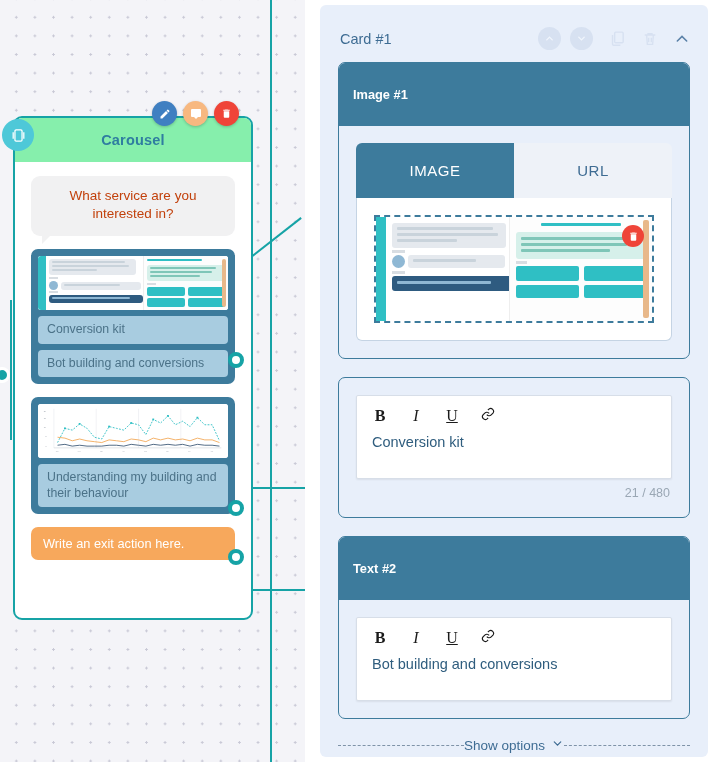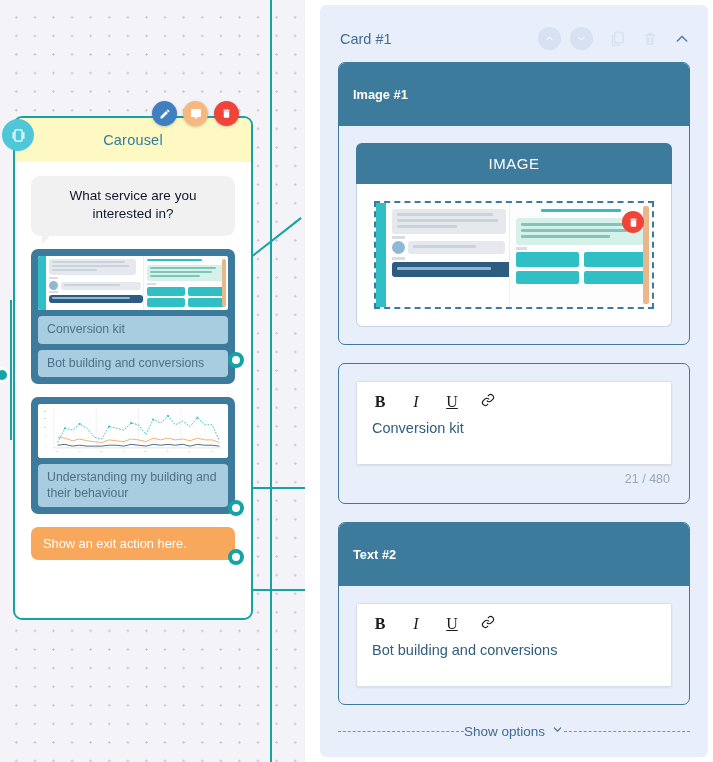--- a/index.html
+++ b/index.html
@@ -39,26 +39,27 @@
     position: absolute;
     left: 13px; top: 116px;
     width: 240px; height: 504px;
     background: #ffffff;
     border: 2px solid #16a3a6;
     border-radius: 9px;
     box-sizing: border-box;
   }
   #node-header {
     height: 44px;
-    background: #fef9c3;
+    background: #86efac;
     border-radius: 7px 7px 0 0;
     display: flex;
     align-items: center;
     justify-content: center;
     position: relative;
+    font-weight: bold;
   }
   #node-title {
     font-size: 14.5px;
     color: #2f7da0;
     letter-spacing: .2px;
   }
   #node-icon {
     position: absolute;
     left: -13px; top: 1px;
     width: 32px; height: 32px;
@@ -81,21 +82,21 @@
     box-shadow: 0 1px 3px rgba(0,0,0,.22);
   }
   .tool-edit  { background: #3f7fc1; }
   .tool-chat  { background: #f7b880; }
   .tool-trash { background: #ef4438; }
 
   
   #bubble-wrap { padding: 14px 16px 0 16px; }
   #bubble {
     background: #f1f1f2;
-    color: #0f172a;
+    color: #c2410c;
     border-radius: 9px;
     padding: 11px 12px 13px;
     font-size: 13.5px;
     line-height: 1.35;
     text-align: center;
     position: relative;
   }
   #bubble:after {
     content: "";
     position: absolute;
@@ -220,21 +221,21 @@
     font-size: 12.8px;
     font-weight: bold;
     padding: 24px 14px;
   }
   .section-body { padding: 17px; }
 
   
   .tabs { display: flex; border-radius: 6px 6px 0 0; overflow:hidden; }
   .tab {
     flex: 1; text-align: center;
-    padding: 12px 0;
+    padding: 19px 0;
     font-size: 15px;
     letter-spacing: .5px;
   }
   .tab-active { background: #3d7b9c; color: #ffffff; }
   .tab-inactive { background: #eef2f8; color: #3e6c93; }
   .tabs-panel {
     border: 1.5px solid #c5d4e4;
     border-top: none;
     border-radius: 0 0 6px 6px;
     background: #fff;
@@ -432,21 +433,21 @@
                   <text x="184" y="51">Aug</text>
               </g>
             </svg>
           </div>
         </div>
         <div class="slide-btn">Understanding my building and their behaviour</div>
         <div class="knob" style="right:-9px; top:103px;"></div>
       </div>
 
       <div style="position:relative;">
-        <div class="exit-action">Show an exit action here.</div>
+        <div class="exit-action">Write an exit action here.</div>
         <div class="knob" style="right:7px; top:22px;"></div>
       </div>
 
       <div class="knob-left" style="left:-21px; top:249px;"></div>
     </div>
   </div>
 
   <div id="panel">
 
     <div id="panel-head">
@@ -482,20 +483,21 @@
           <path d="M5 15l7-7 7 7"></path>
           </svg>
       </div>
     </div>
 
     <div class="section">
       <div class="section-head">Image #1</div>
       <div class="section-body">
         <div class="tabs">
           <div class="tab tab-active">IMAGE</div>
+          <div class="tab tab-inactive">URL</div>
         </div>
         <div class="tabs-panel">
           <div class="img-frame">
             <div class="img-del">
               <svg width="11" height="11" viewBox="0 0 24 24" fill="#fff">
                 <path d="M6 19a2 2 0 0 0 2 2h8a2 2 0 0 0 2-2V7H6v12zM19 4h-3.5l-1-1h-5l-1 1H5v2h14V4z"></path>
               </svg>
             </div>
             <div class="mock" style="font-size:0;">
               <div class="mock-left" style="width:10px;"></div>

